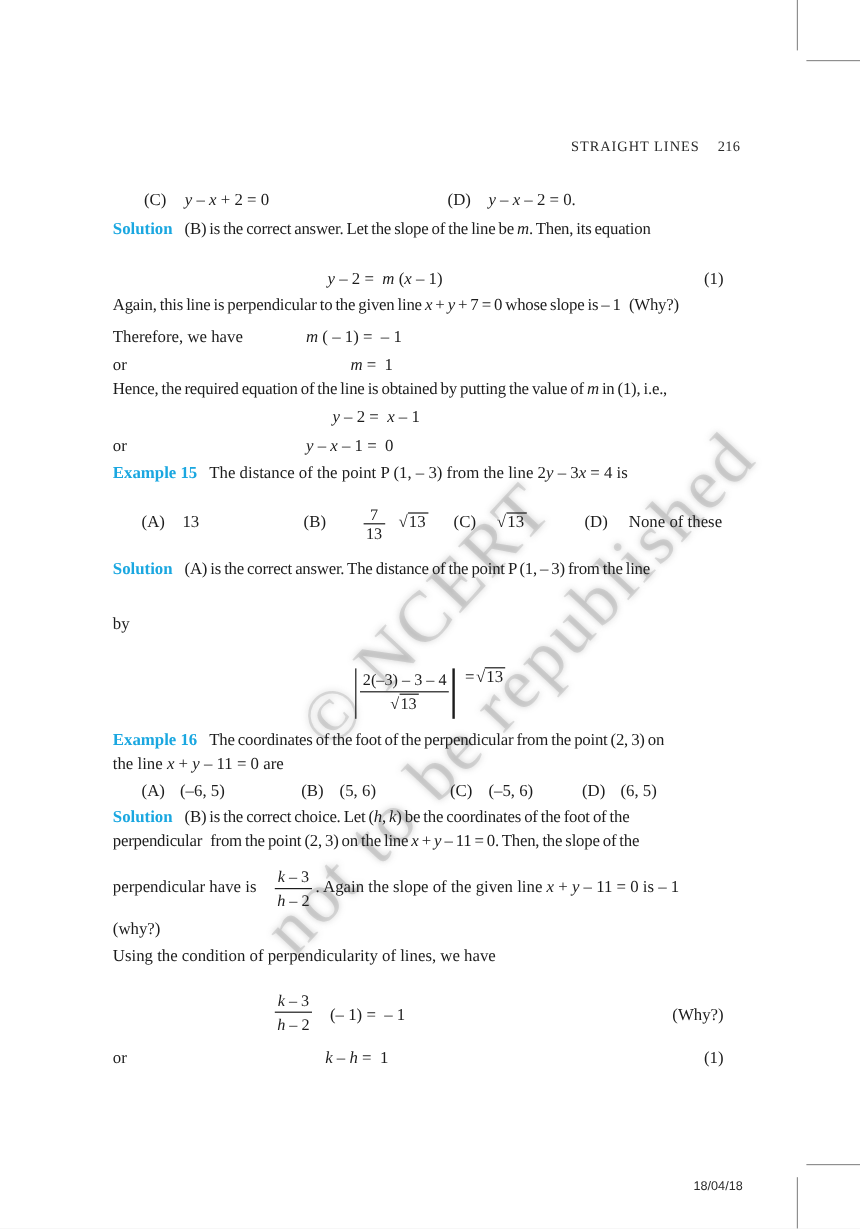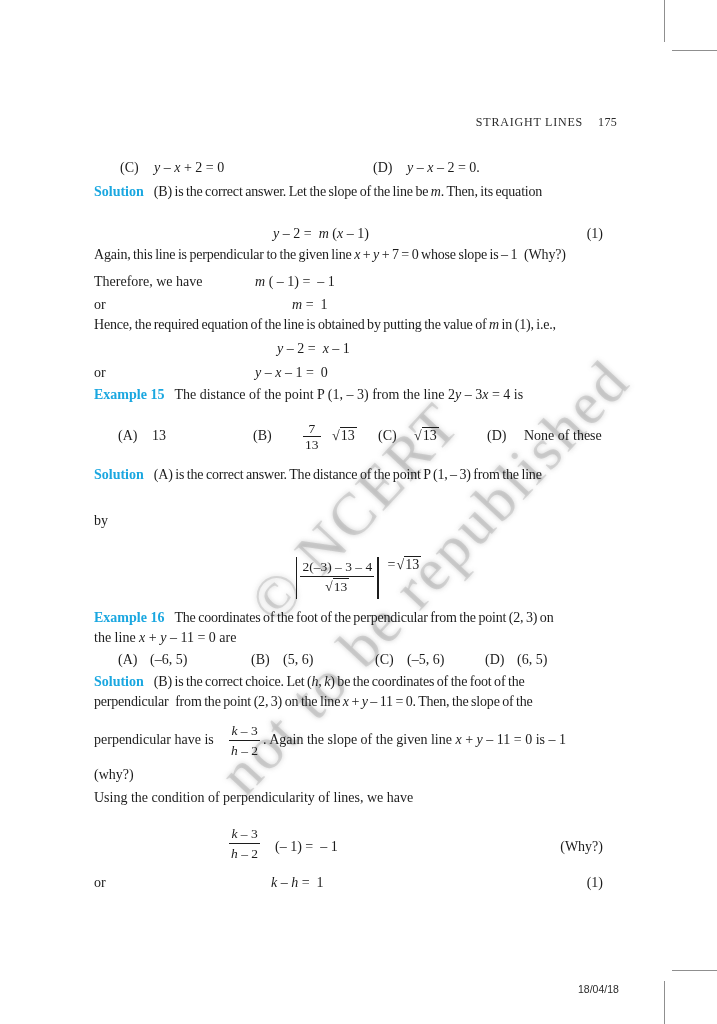--- a/index.html
+++ b/index.html
@@ -52,21 +52,21 @@
     <div>© NCERT</div>
     <div>not to be republished</div>
   </div>
 
   <div class="crop" style="left:664px;top:0;width:1.4px;height:42px;"></div>
   <div class="crop" style="left:672px;top:50px;width:45px;height:1.4px;"></div>
   <div class="crop" style="left:672px;top:970px;width:45px;height:1.4px;"></div>
   <div class="crop" style="left:664px;top:981px;width:1.4px;height:43px;"></div>
 
   <div class="runhead">
-    <span>STRAIGHT LINES</span><span class="pagenum">175</span>
+    <span>STRAIGHT LINES</span><span class="pagenum">216</span>
   </div>
 
   <span class="line" style="left:120px;top:157px;">(C)</span>
   <span class="line" style="left:154px;top:157px;"><i>y</i><span> – </span><i>x</i><span> + 2 = 0</span></span>
   <span class="line" style="left:373px;top:157px;">(D)</span>
   <span class="line" style="left:407px;top:157px;"><i>y</i><span> – </span><i>x</i><span> – 2 = 0.</span></span>
 
   <div class="line" style="left:94px;top:181px;">
     <b class="lbl">Solution</b><span class="fit"><span>(B) is the correct answer. Let the slope of the line be </span><i>m</i><span>. Then, its equation</span></span>
   </div>

